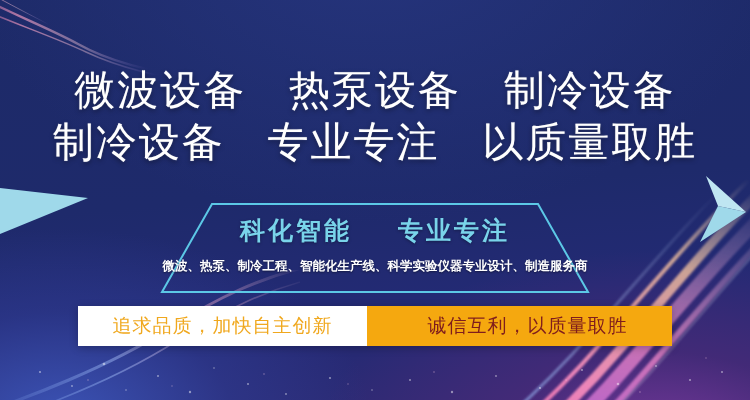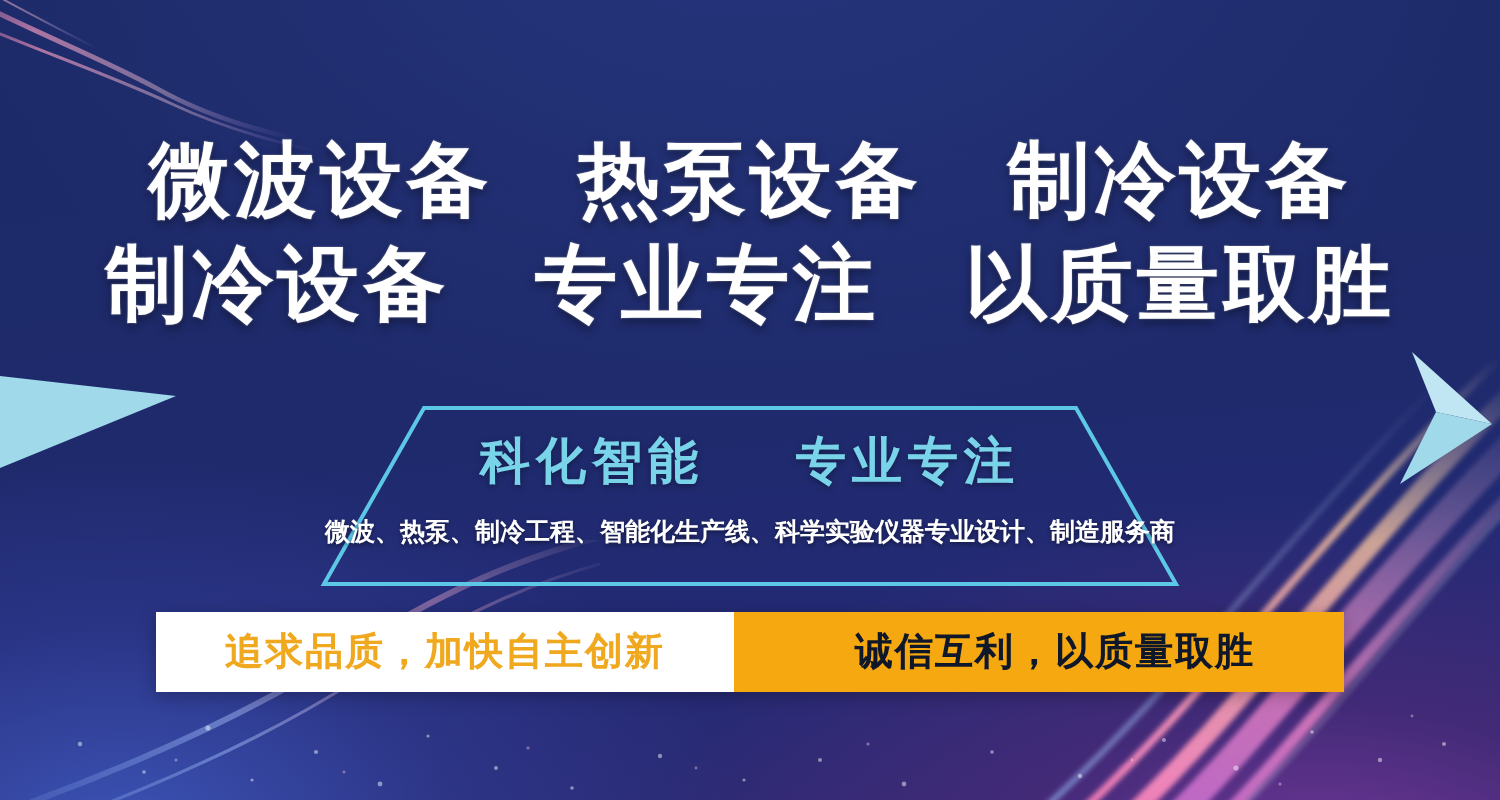--- a/index.html
+++ b/index.html
@@ -87,21 +87,21 @@
   .headline {
     position: absolute;
     left: 0;
     top: 64px;
     width: 750px;
     text-align: center;
     z-index: 6;
   }
   .headline .line {
     color: #ffffff;
-    font-weight: 700;
+    font-weight: 400;
     letter-spacing: 2px;
     white-space: nowrap;
     text-shadow: 0 2px 5px rgba(0,0,0,0.40), 0 0 1px rgba(255,255,255,0.5);
   }
   .headline .line1 {
     font-size: 41px;
     line-height: 52px;
   }
   .headline .line2 {
     font-size: 41px;
@@ -168,33 +168,33 @@
     height: 40px;
     display: flex;
     z-index: 7;
     box-shadow: 0 2px 8px rgba(0,0,0,0.25);
   }
   .slogan {
     display: flex;
     align-items: center;
     justify-content: center;
     font-size: 19px;
-    font-weight: 700;
+    font-weight: 400;
     letter-spacing: 1px;
     white-space: nowrap;
   }
   .slogan-left {
     width: 297px;
     background: #ffffff;
     color: #f0a81e;
   }
   .slogan-right {
     width: 297px;
     background: #f5a80f;
-    color: #0f172a;
+    color: #7f1d1d;
     padding-left: 16px;
   }
 </style>
 </head>
 <body>
 
 <div id="banner">
 
   <div class="bg-base"></div>
 

